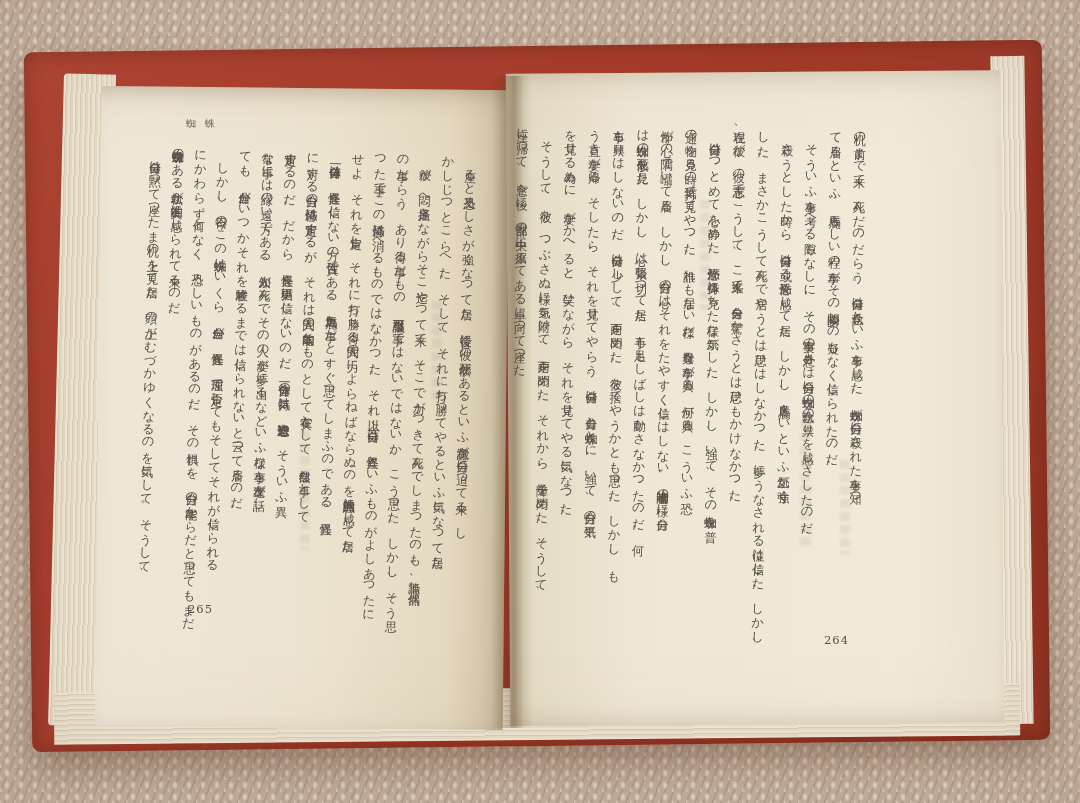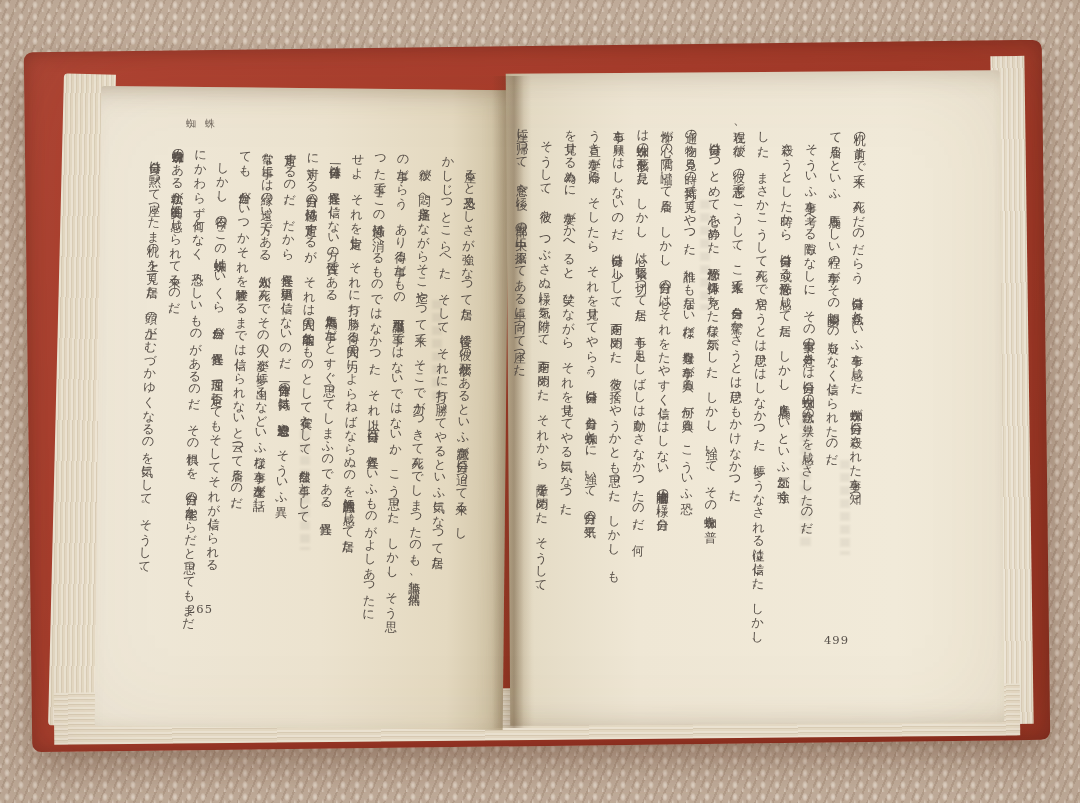--- a/index.html
+++ b/index.html
@@ -90,21 +90,21 @@
     <div class="col" style="line-height:24.1px">　自分はつとめて心を静めた。恐怖が身体に充ちた様な気がした。しかし、強いて、その蜘蛛を普</div>
     <div class="col" style="line-height:24.1px">通の物を見る時の気持で見てやつた。誰れも居ない様だ。奇異な事が興る、何が興る、こういふ恐</div>
     <div class="col" style="line-height:24.1px">怖が心の隅で囁いて居る。しかし、自分の心はそれをたやすく信じはしない、唯物論者の様に自分</div>
     <div class="col" style="line-height:24.1px">は蜘蛛の死骸を見た。しかし、心は緊張し切つて居た。手も足もしばしは動かさなかつたのだ。何</div>
     <div class="col" style="line-height:24.1px">事も興りはしないのだ。自分は少しして、雨戸を閉めた。彼を捨てやうかとも思つた。しかし、も</div>
     <div class="col" style="line-height:24.1px">う直き妻が帰る。そしたら、それを見せてやらう。自分は、自分と蜘蛛とに、強いて、自分の平気</div>
     <div class="col" style="line-height:24.1px">を見せる為めに、妻がかへると、笑ひながら、それを見せてやる気になつた。</div>
     <div class="col" style="line-height:24.1px">　そうして、彼を、つぶさぬ様に気を附けて、雨戸を閉めた。それから、障子を閉めた。そうして、</div>
     <div class="col" style="line-height:24.1px">座に帰つて、窓を後に、部屋の中央に据ゑてある卓に向つて座つた。</div>
   </div>
-  <div class="page-number pn-right">499</div>
+  <div class="page-number pn-right">264</div>
 
   <div class="running-header">蜘蛛</div>
   <div class="vtext page-left-text" style="left:144px;top:140px;width:338px;height:546px;font-size:12.2px;transform:rotate(1.5deg);transform-origin:top left;writing-mode:vertical-rl;">
     <div class="col" style="line-height:22.5px">　座ると又恐ろしさが強くなつて居た。背後に彼の死骸があるといふ意識が自分に迫つて来る。し</div>
     <div class="col" style="line-height:22.5px">かしじつとこらへた。そして、それに打ち勝つてやるといふ気になつて居た。</div>
     <div class="col" style="line-height:22.5px">　彼が、悶へ足掻きながらそこ迄やつて来て、そこで力がつきて死んでしまつたのも、無論、偶然</div>
     <div class="col" style="line-height:22.5px">の事だらう。あり得る事だもの、不可思議な事ではないではないか。こう思つた。しかし、そう思</div>
     <div class="col" style="line-height:22.5px">つた事でこの恐怖は消へるものではなかつた。それ以上、自分は、怪異といふものがよしあつたに</div>
     <div class="col" style="line-height:22.5px">せよ、それを肯定し、それに打ち勝ち得る人間の力によらねばならぬのを無意識的に感じて居た。</div>
     <div class="col" style="line-height:22.5px">　一体自分は、怪異を信じない方の性質である。馬鹿気た事だとすぐ思つてしまふのである。怪異</div>

